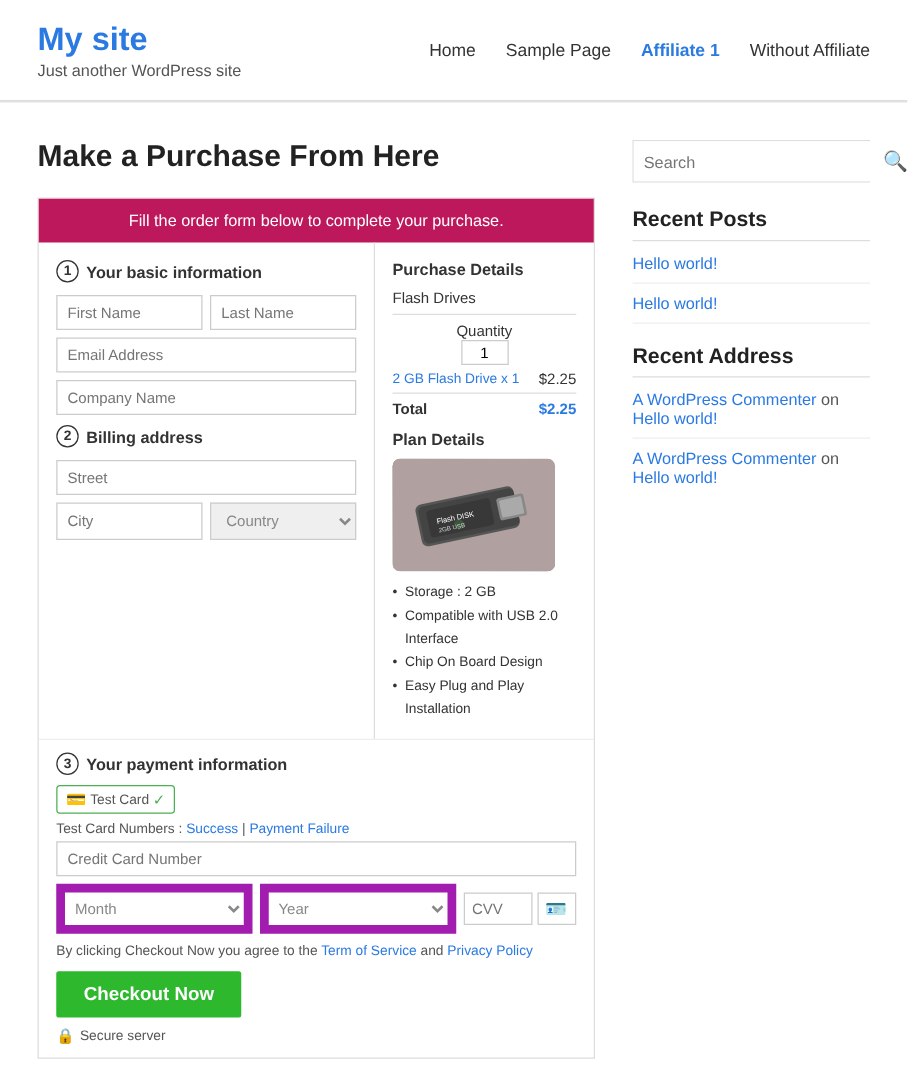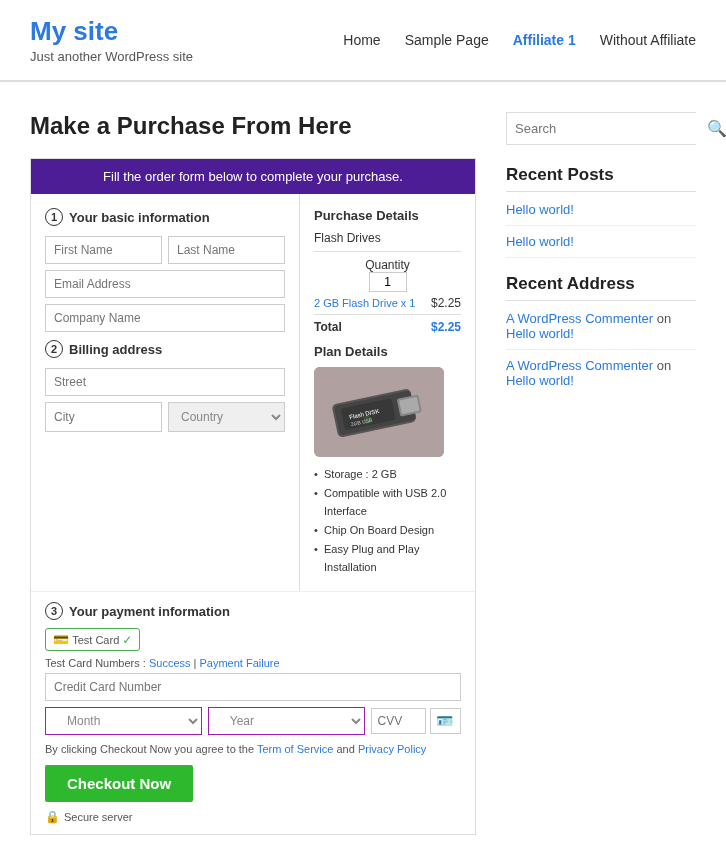--- a/index.html
+++ b/index.html
@@ -16,21 +16,21 @@
     
     .main-content { display: flex; gap: 30px; padding: 30px 30px; max-width: 726px; }
     .content-area { flex: 1; }
     .sidebar { width: 190px; flex-shrink: 0; }
 
     
     .page-title { font-size: 24px; font-weight: bold; color: #222; margin-bottom: 18px; }
 
     
     .order-box { border: 1px solid #ddd; }
-    .order-box-header { background: #4c1d95; color: #fff; text-align: center; padding: 10px; font-size: 13px; }
+    .order-box-header { background: #be185d; color: #fff; text-align: center; padding: 10px; font-size: 13px; }
 
     .form-columns { display: flex; gap: 0; }
     .form-left { flex: 1; padding: 14px; border-right: 1px solid #ddd; }
     .form-right { width: 175px; padding: 14px; }
 
     .section-label { font-size: 13px; font-weight: bold; color: #333; margin-bottom: 10px; display: flex; align-items: center; gap: 6px; }
     .section-num { border: 1px solid #333; border-radius: 50%; width: 18px; height: 18px; display: inline-flex; align-items: center; justify-content: center; font-size: 11px; font-weight: bold; flex-shrink: 0; }
 
     .form-row { display: flex; gap: 6px; margin-bottom: 6px; }
     .form-input { border: 1px solid #ccc; padding: 6px 8px; font-size: 12px; color: #888; width: 100%; outline: none; }
@@ -55,21 +55,21 @@
 
     
     .payment-section { padding: 10px 14px; border-top: 1px solid #eee; }
     .card-icons { display: flex; gap: 6px; margin-bottom: 6px; }
     .card-icon { border: 1.5px solid #4caf50; border-radius: 3px; padding: 3px 7px; font-size: 11px; color: #555; display: flex; align-items: center; gap: 3px; }
     .card-icon-check { color: #4caf50; font-size: 12px; }
     .test-card-text { font-size: 11px; color: #555; margin-bottom: 4px; }
     .test-card-text a { color: #2a7ae2; text-decoration: none; }
     .credit-input { border: 1px solid #ccc; padding: 6px 8px; font-size: 12px; color: #888; width: 100%; margin-bottom: 6px; }
     .payment-row2 { display: flex; gap: 6px; margin-bottom: 8px; align-items: center; }
-    .select-input { border: 1px solid #a21caf; padding: 5px 17px; font-size: 12px; color: #888; flex: 1; background: #fff; }
+    .select-input { border: 7px solid #a21caf; padding: 5px 4px; font-size: 12px; color: #888; flex: 1; background: #fff; }
     .cvv-row { display: flex; gap: 4px; align-items: center; }
     .cvv-input { border: 1px solid #ccc; padding: 5px 6px; font-size: 12px; color: #888; width: 55px; }
     .cvv-icon { border: 1px solid #ccc; padding: 4px 6px; font-size: 14px; color: #555; }
 
     .terms-text { font-size: 11px; color: #555; margin-bottom: 10px; }
     .terms-text a { color: #2a7ae2; text-decoration: none; }
 
     .checkout-btn { background: #2eb82e; color: #fff; border: none; padding: 10px 22px; font-size: 15px; font-weight: bold; cursor: pointer; border-radius: 2px; display: inline-block; }
 
     .secure-text { font-size: 11px; color: #555; margin-top: 8px; display: flex; align-items: center; gap: 4px; }

